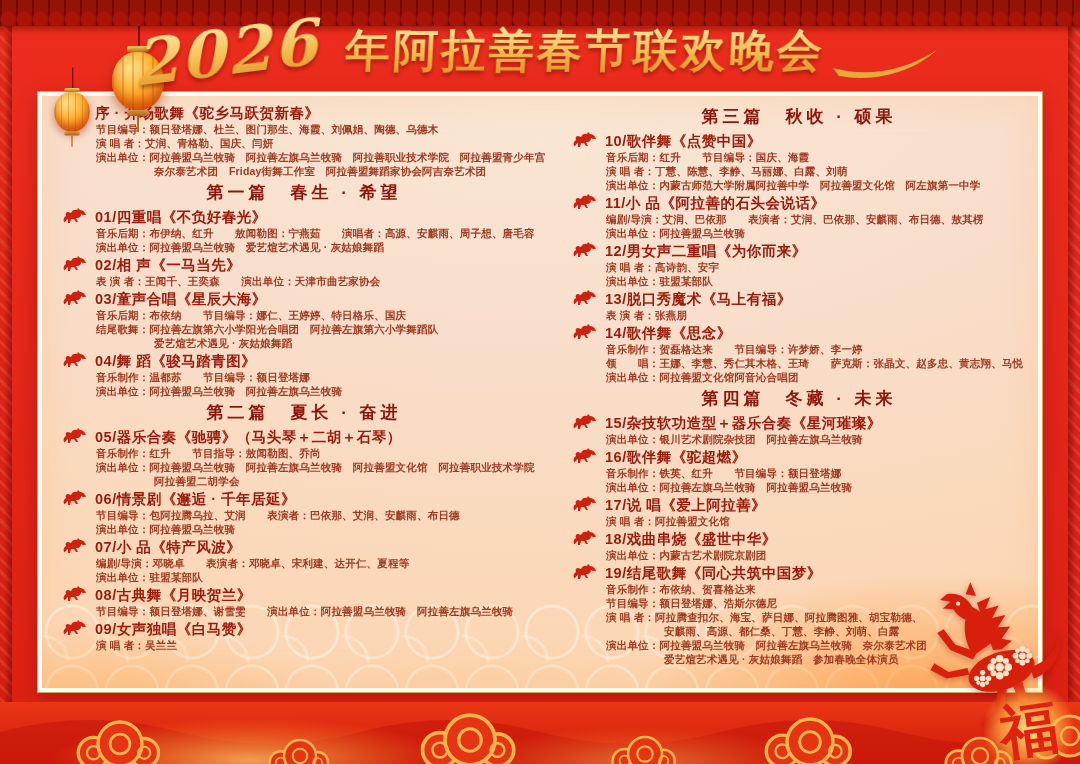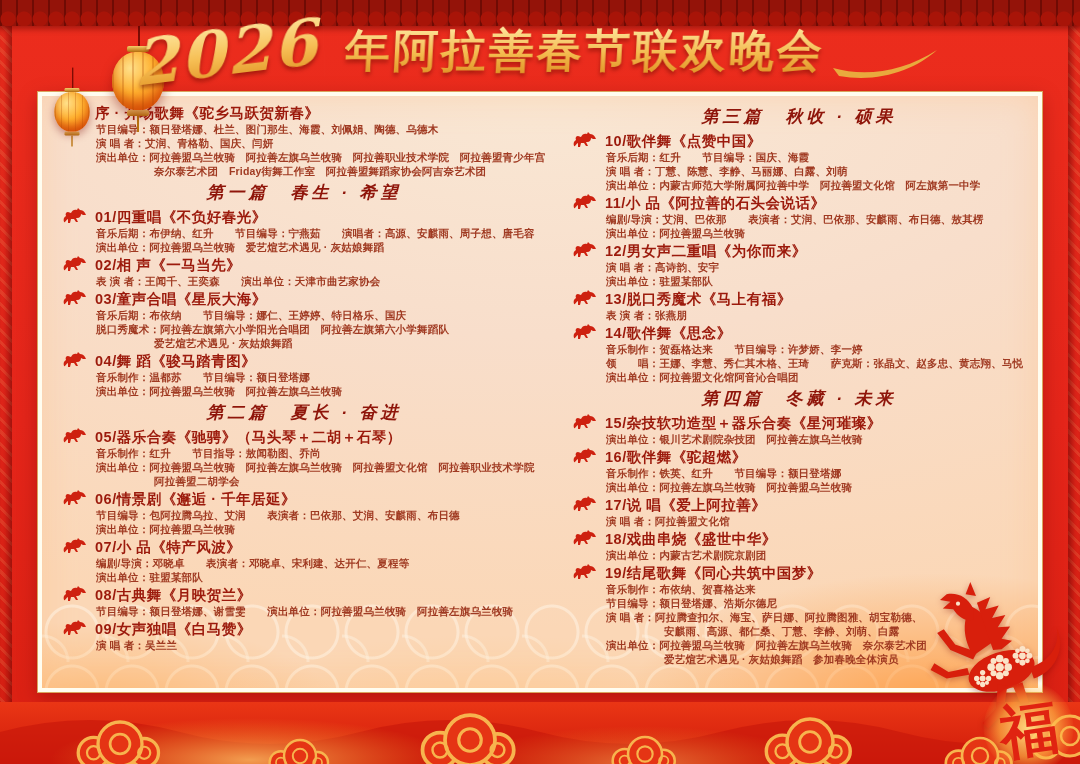--- a/index.html
+++ b/index.html
@@ -72,21 +72,21 @@
   .glow{position:absolute;inset:0;pointer-events:none;
     background:
       radial-gradient(45% 32% at 90% 103%,rgba(255,135,25,.65),rgba(255,135,25,0) 70%),
       radial-gradient(34% 22% at 6% 104%,rgba(255,160,60,.5),rgba(255,160,60,0) 70%),
       radial-gradient(42% 20% at 45% 105%,rgba(255,195,125,.45),rgba(255,195,125,0) 70%);}
   .content{position:absolute;left:20px;right:12px;top:6px;bottom:0;display:flex;gap:26px;}
   .col{min-width:0;}
   .col-left{flex:0 0 484px;}
   .col-right{flex:1;}
   .section-header{text-align:center;font-size:17px;line-height:26px;font-weight:800;
-    color:var(--dark-red);letter-spacing:4px;margin:2px 0 2px;font-style:italic;}
+    color:var(--dark-red);letter-spacing:4px;margin:2px 0 2px;}
   .item{margin-top:2px;}
   .item-title{display:flex;align-items:center;gap:7px;font-size:14.5px;font-weight:800;
     color:var(--heading-red);line-height:18px;letter-spacing:.5px;}
   .horse-icon{width:26px;height:18px;flex:0 0 26px;color:#ce2110;}
   .detail{font-size:10.5px;line-height:14px;color:var(--text-red);padding-left:34px;font-weight:600;letter-spacing:.2px;white-space:nowrap;}
   .detail.ind{padding-left:92px;}
   
   .bottom-band{position:absolute;left:0;right:0;bottom:0;height:62px;z-index:4;}
   .bottom-band svg{display:block;width:100%;height:100%;}
   
@@ -148,41 +148,41 @@
             <div class="detail ind">奈尔泰艺术团　Friday街舞工作室　阿拉善盟舞蹈家协会阿吉奈艺术团</div>
           </div>
           <div class="section-header">第一篇　春生 · 希望</div>
           <div class="item">
             <div class="item-title">
               <svg class="horse-icon" viewBox="0 0 26 18">
                 <path fill="currentColor" d="M2 14 C1 11 2 9 4 8 C3 6 4 4 6 4 L9 5 C10 2 13 1 15 2 L16 0 L18 2 C20 2 22 3 23 5 L24 7 L21 7 L19 6 C19 8 18 10 15 10 L14 10 L16 14 L14 14 L12 11 L9 11 L8 15 L6 15 L6 11 C4 12 3 15 2 14 Z"></path>
               </svg>
               <span>01/四重唱《不负好春光》</span>
             </div>
-            <div class="detail">音乐后期：布伊纳、红升　　节目编导：宁燕茹　　演唱者：高源、安麒雨、周子想、唐毛容</div>
+            <div class="detail">音乐后期：布伊纳、红升　　敖闻勒图：宁燕茹　　演唱者：高源、安麒雨、周子想、唐毛容</div>
             <div class="detail">演出单位：阿拉善盟乌兰牧骑　爱艺煊艺术遇见 · 灰姑娘舞蹈</div>
           </div>
           <div class="item">
             <div class="item-title">
               <svg class="horse-icon" viewBox="0 0 26 18">
                 <path fill="currentColor" d="M2 14 C1 11 2 9 4 8 C3 6 4 4 6 4 L9 5 C10 2 13 1 15 2 L16 0 L18 2 C20 2 22 3 23 5 L24 7 L21 7 L19 6 C19 8 18 10 15 10 L14 10 L16 14 L14 14 L12 11 L9 11 L8 15 L6 15 L6 11 C4 12 3 15 2 14 Z"></path>
               </svg>
               <span>02/相 声《一马当先》</span>
             </div>
             <div class="detail">表 演 者：王闻千、王奕森　　演出单位：天津市曲艺家协会</div>
           </div>
           <div class="item">
             <div class="item-title">
               <svg class="horse-icon" viewBox="0 0 26 18">
                 <path fill="currentColor" d="M2 14 C1 11 2 9 4 8 C3 6 4 4 6 4 L9 5 C10 2 13 1 15 2 L16 0 L18 2 C20 2 22 3 23 5 L24 7 L21 7 L19 6 C19 8 18 10 15 10 L14 10 L16 14 L14 14 L12 11 L9 11 L8 15 L6 15 L6 11 C4 12 3 15 2 14 Z"></path>
               </svg>
               <span>03/童声合唱《星辰大海》</span>
             </div>
             <div class="detail">音乐后期：布依纳　　节目编导：娜仁、王婷婷、特日格乐、国庆</div>
-            <div class="detail">脱口秀魔术：阿拉善左旗第六小学阳光合唱团　阿拉善左旗第六小学舞蹈队</div>
+            <div class="detail">结尾歌舞：阿拉善左旗第六小学阳光合唱团　阿拉善左旗第六小学舞蹈队</div>
             <div class="detail ind">爱艺煊艺术遇见 · 灰姑娘舞蹈</div>
           </div>
           <div class="item">
             <div class="item-title">
               <svg class="horse-icon" viewBox="0 0 26 18">
                 <path fill="currentColor" d="M2 14 C1 11 2 9 4 8 C3 6 4 4 6 4 L9 5 C10 2 13 1 15 2 L16 0 L18 2 C20 2 22 3 23 5 L24 7 L21 7 L19 6 C19 8 18 10 15 10 L14 10 L16 14 L14 14 L12 11 L9 11 L8 15 L6 15 L6 11 C4 12 3 15 2 14 Z"></path>
               </svg>
               <span>04/舞 蹈《骏马踏青图》</span>
             </div>
             <div class="detail">音乐制作：温都苏　　节目编导：额日登塔娜</div>

